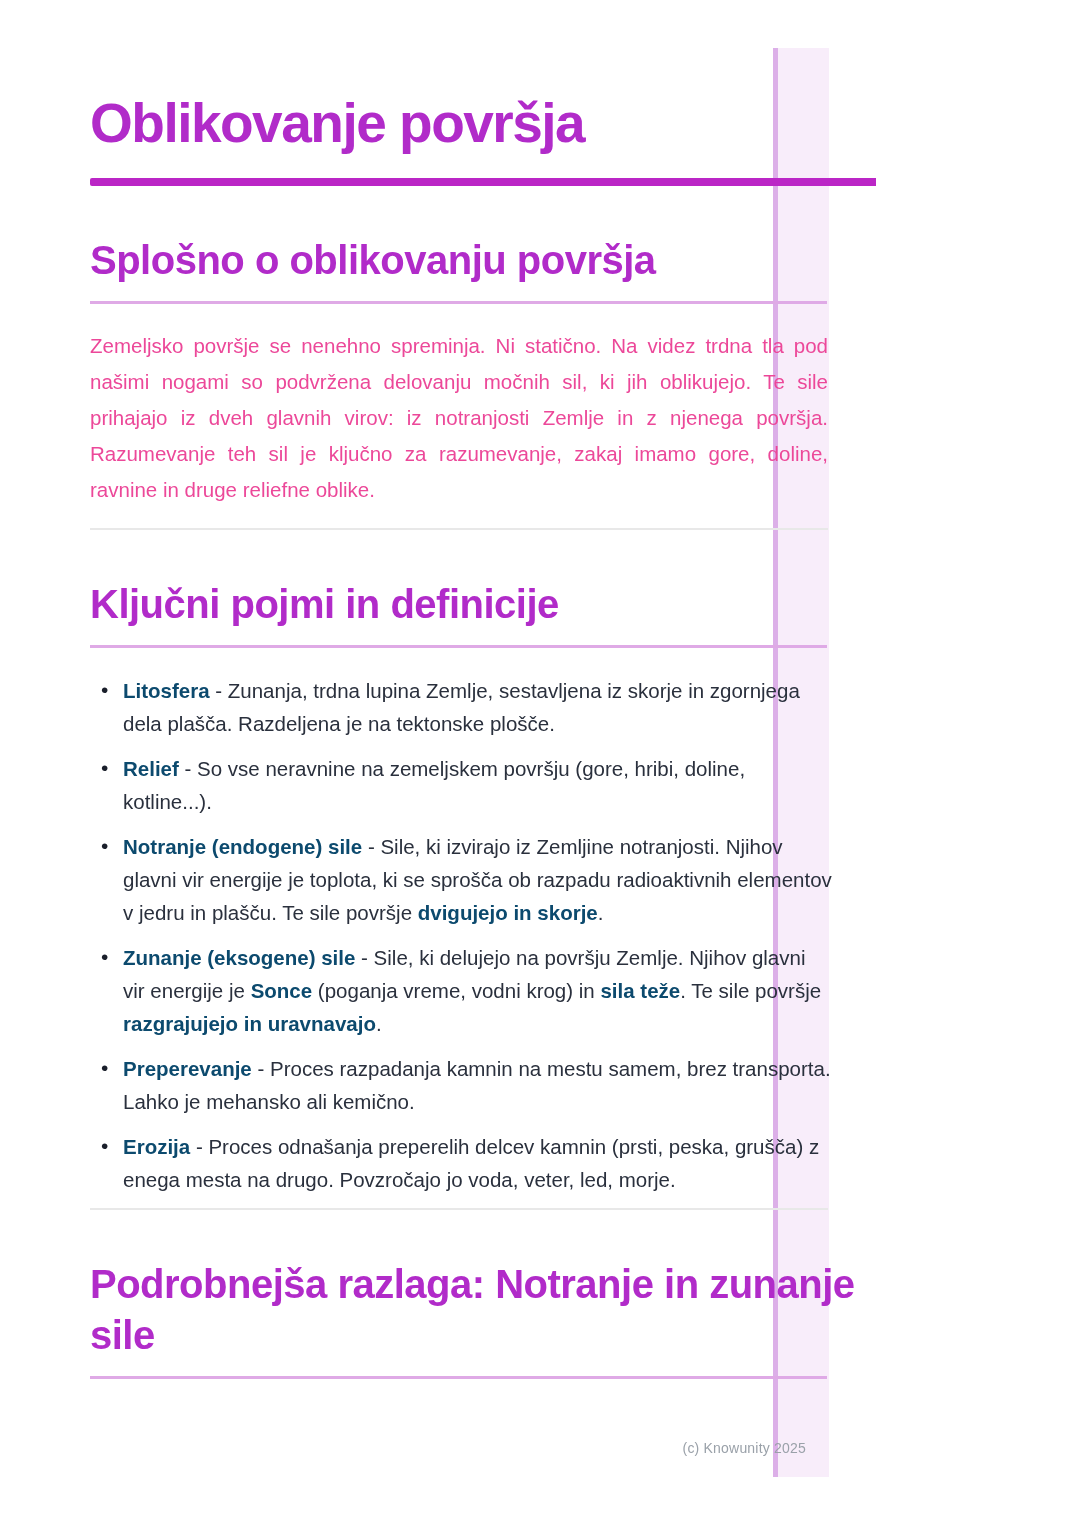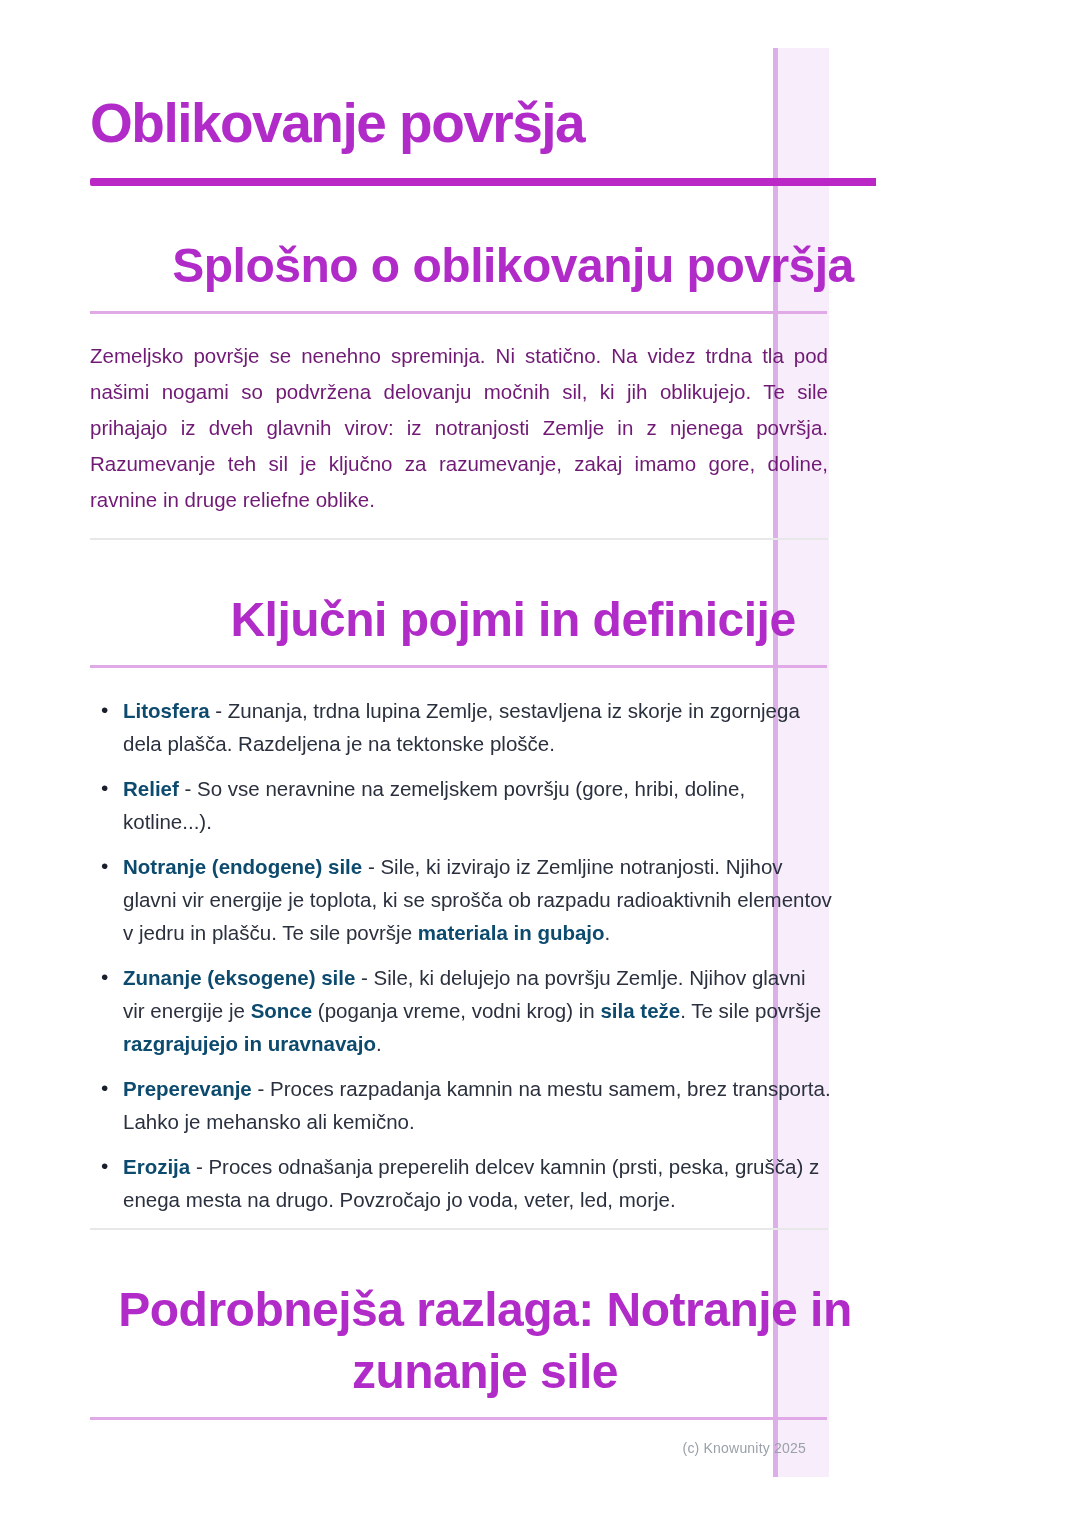--- a/index.html
+++ b/index.html
@@ -22,31 +22,30 @@
     font-size:55px; line-height:1.1; font-weight:700;
     letter-spacing:-1.5px;
     color:#b12bc9;
   }
   .title-rule {
     margin-top:24px; width:846px; height:8px;
     background:#bb26c6; border-radius:2px;
   }
   h2 {
     margin:49px 0 0 0;
-    font-size:48px; line-height:1.28; font-weight:700;
+    font-size:40px; line-height:1.28; font-weight:700;
     letter-spacing:-0.5px;
     color:#b12bc9;
-    text-align:center;
   }
   h2.wide { width:790px; }
   .h-rule { margin-top:15px; width:737px; height:3px; background:#dfaae6; }
   p.body {
     margin:24px 0 4px 0; width:738px;
     font-size:20.5px; line-height:36px;
-    color:#701a75;
+    color:#ec4899;
     text-align:justify;
   }
   .divider { margin:20px 0 0 0; width:738px; height:2px; background:#e8e8e8; border:none; }
   .divider.after-list { margin-top:10px; }
   ul.terms { margin:26px 0 0 0; padding:0; list-style:none; width:742px; }
   ul.terms li {
     position:relative; padding-left:33px; margin-bottom:12px;
     font-size:20.5px; line-height:33px; color:#2a303d;
   }
   ul.terms li::before {
@@ -79,21 +78,21 @@
     </section>
 
     <div class="divider"></div>
 
     <section>
       <h2>Ključni pojmi in definicije</h2>
       <div class="h-rule"></div>
       <ul class="terms" id="terms-list">
           <li><span class="bold">Litosfera</span><span> - Zunanja, trdna lupina Zemlje, sestavljena iz skorje in zgornjega dela plašča. Razdeljena je na tektonske plošče.</span></li>
           <li><span class="bold">Relief</span><span> - So vse neravnine na zemeljskem površju (gore, hribi, doline, kotline...).</span></li>
-          <li><span class="bold">Notranje (endogene) sile</span><span> - Sile, ki izvirajo iz Zemljine notranjosti. Njihov glavni vir energije je toplota, ki se sprošča ob razpadu radioaktivnih elementov v jedru in plašču. Te sile površje </span><span class="bold">materiala in gubajo</span><span>.</span></li>
+          <li><span class="bold">Notranje (endogene) sile</span><span> - Sile, ki izvirajo iz Zemljine notranjosti. Njihov glavni vir energije je toplota, ki se sprošča ob razpadu radioaktivnih elementov v jedru in plašču. Te sile površje </span><span class="bold">dvigujejo in skorje</span><span>.</span></li>
           <li><span class="bold">Zunanje (eksogene) sile</span><span> - Sile, ki delujejo na površju Zemlje. Njihov glavni vir energije je </span><span class="bold">Sonce</span><span> (poganja vreme, vodni krog) in </span><span class="bold">sila teže</span><span>. Te sile površje </span><span class="bold">razgrajujejo in uravnavajo</span><span>.</span></li>
           <li><span class="bold">Preperevanje</span><span> - Proces razpadanja kamnin na mestu samem, brez transporta. Lahko je mehansko ali kemično.</span></li>
           <li><span class="bold">Erozija</span><span> - Proces odnašanja preperelih delcev kamnin (prsti, peska, grušča) z enega mesta na drugo. Povzročajo jo voda, veter, led, morje.</span></li>
         </ul>
     </section>
 
     <div class="divider after-list"></div>
 
     <section>
       <h2 class="wide">Podrobnejša razlaga: Notranje in zunanje sile</h2>

